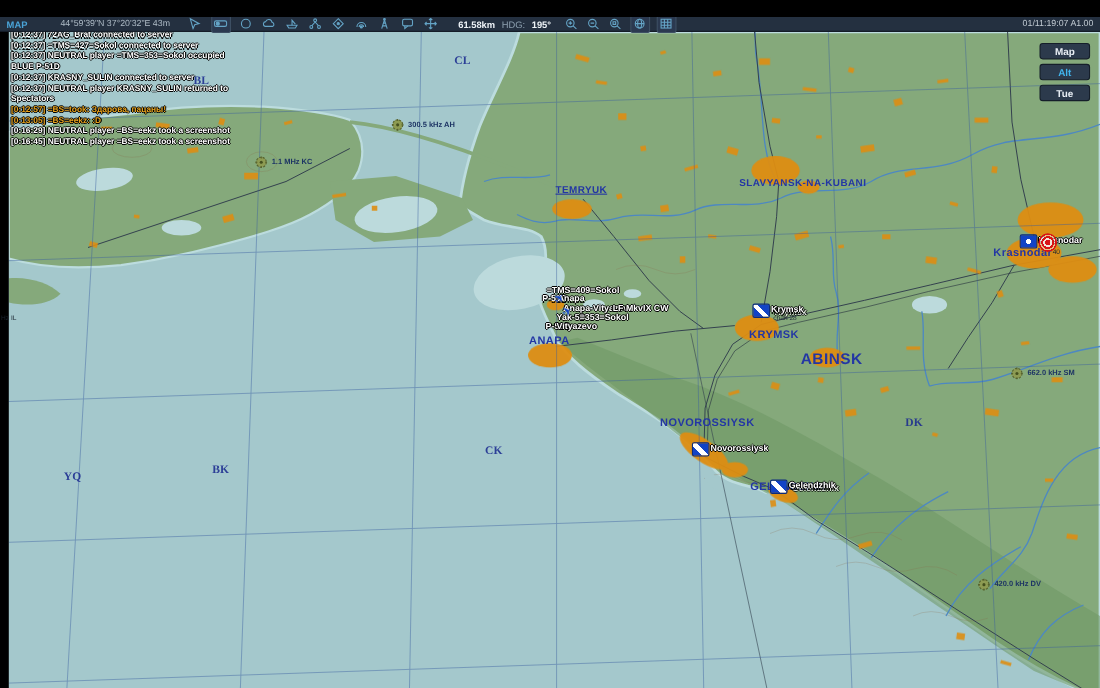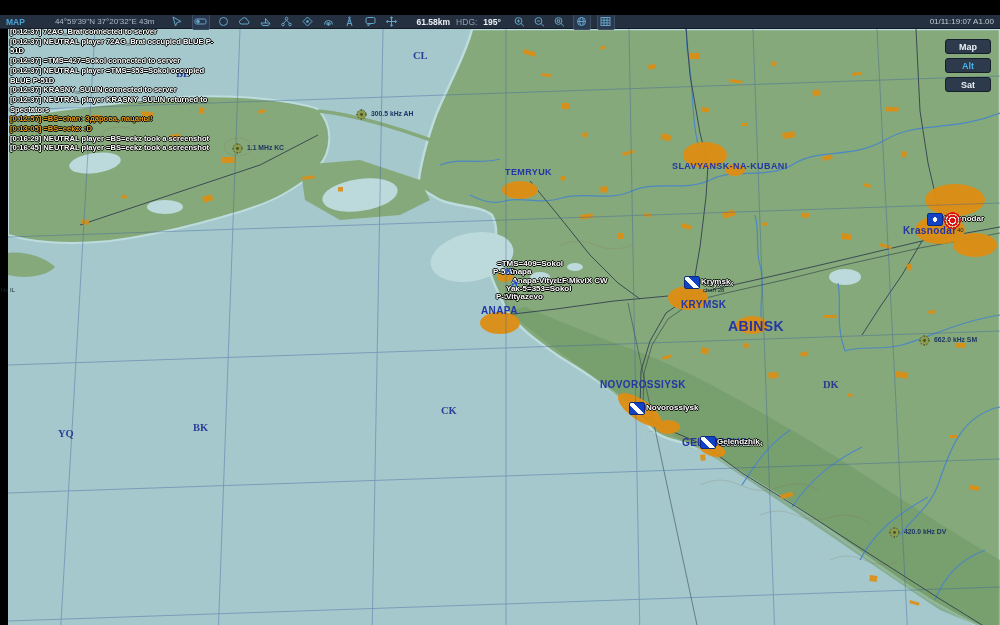--- a/index.html
+++ b/index.html
@@ -336,37 +336,36 @@
             <path d="M5,1.5 V9.5 M8,1.5 V9.5 M2,4.2 H11 M2,6.9 H11"></path>
           </svg>
         </span>
       </span>
     <span class="clock">01/11:19:07 A1.00</span>
   </div>
 
   <div id="overlay">
     <div id="chat">
         <div class="chat-line">[0:12:37] 72AG_Brat connected to server</div>
-        <div class="chat-line">[0:12:37] NEUTRAL player 72AG_Brat occupied BLUE P-51D</div>
         <div class="chat-line">[0:12:37] =TMS=427=Sokol connected to server</div>
         <div class="chat-line">[0:12:37] NEUTRAL player =TMS=353=Sokol occupied BLUE P-51D</div>
         <div class="chat-line">[0:12:37] KRASNY_SULIN connected to server</div>
         <div class="chat-line">[0:12:37] NEUTRAL player KRASNY_SULIN returned to Spectators</div>
-        <div class="chat-line hl">[0:12:57] =BS=chan: Здарова, пацаны!</div>
+        <div class="chat-line hl">[0:12:57] =BS=took: Здарова, пацаны!</div>
         <div class="chat-line hl">[0:13:05] =BS=eekz: :D</div>
         <div class="chat-line">[0:16:29] NEUTRAL player =BS=eekz took a screenshot</div>
         <div class="chat-line">[0:16:45] NEUTRAL player =BS=eekz took a screenshot</div>
       </div>
     <div id="map-buttons">
         <button class="map-btn">Map</button>
         <button class="map-btn active">Alt</button>
-        <button class="map-btn">Sat</button>
+        <button class="map-btn">Tue</button>
       </div>
     <div id="map-items">
-        <div class="city" style="font-size: 9px; position: absolute; left: 505px; top: 152px;">TEMRYUK</div>
+        <div class="city" style="font-size: 9px; position: absolute; left: 505px; top: 152px; text-decoration: underline;">TEMRYUK</div>
         <div class="city" style="font-size: 9px; position: absolute; left: 672px; top: 146px;">SLAVYANSK-NA-KUBANI</div>
         <div class="city" style="font-size: 10px; position: absolute; left: 481px; top: 290px;">ANAPA</div>
         <div class="city" style="font-size: 10px; position: absolute; left: 681px; top: 284px;">KRYMSK</div>
         <div class="city" style="font-size: 14px; position: absolute; left: 728px; top: 303px;">ABINSK</div>
         <div class="city" style="font-size: 10px; position: absolute; left: 600px; top: 364px;">NOVOROSSIYSK</div>
         <div class="city" style="font-size: 10px; position: absolute; left: 682px; top: 422px;">GELENDZHIK</div>
         <div class="city" style="font-size: 10px; position: absolute; left: 903px; top: 210px;">Krasnodar</div>
         <div class="grid-letter" style="position: absolute; left: 176px; top: 53px;">BL</div>
         <div class="grid-letter" style="position: absolute; left: 413px; top: 35px;">CL</div>
         <div class="grid-letter" style="position: absolute; left: 58px; top: 413px;">YQ</div>

